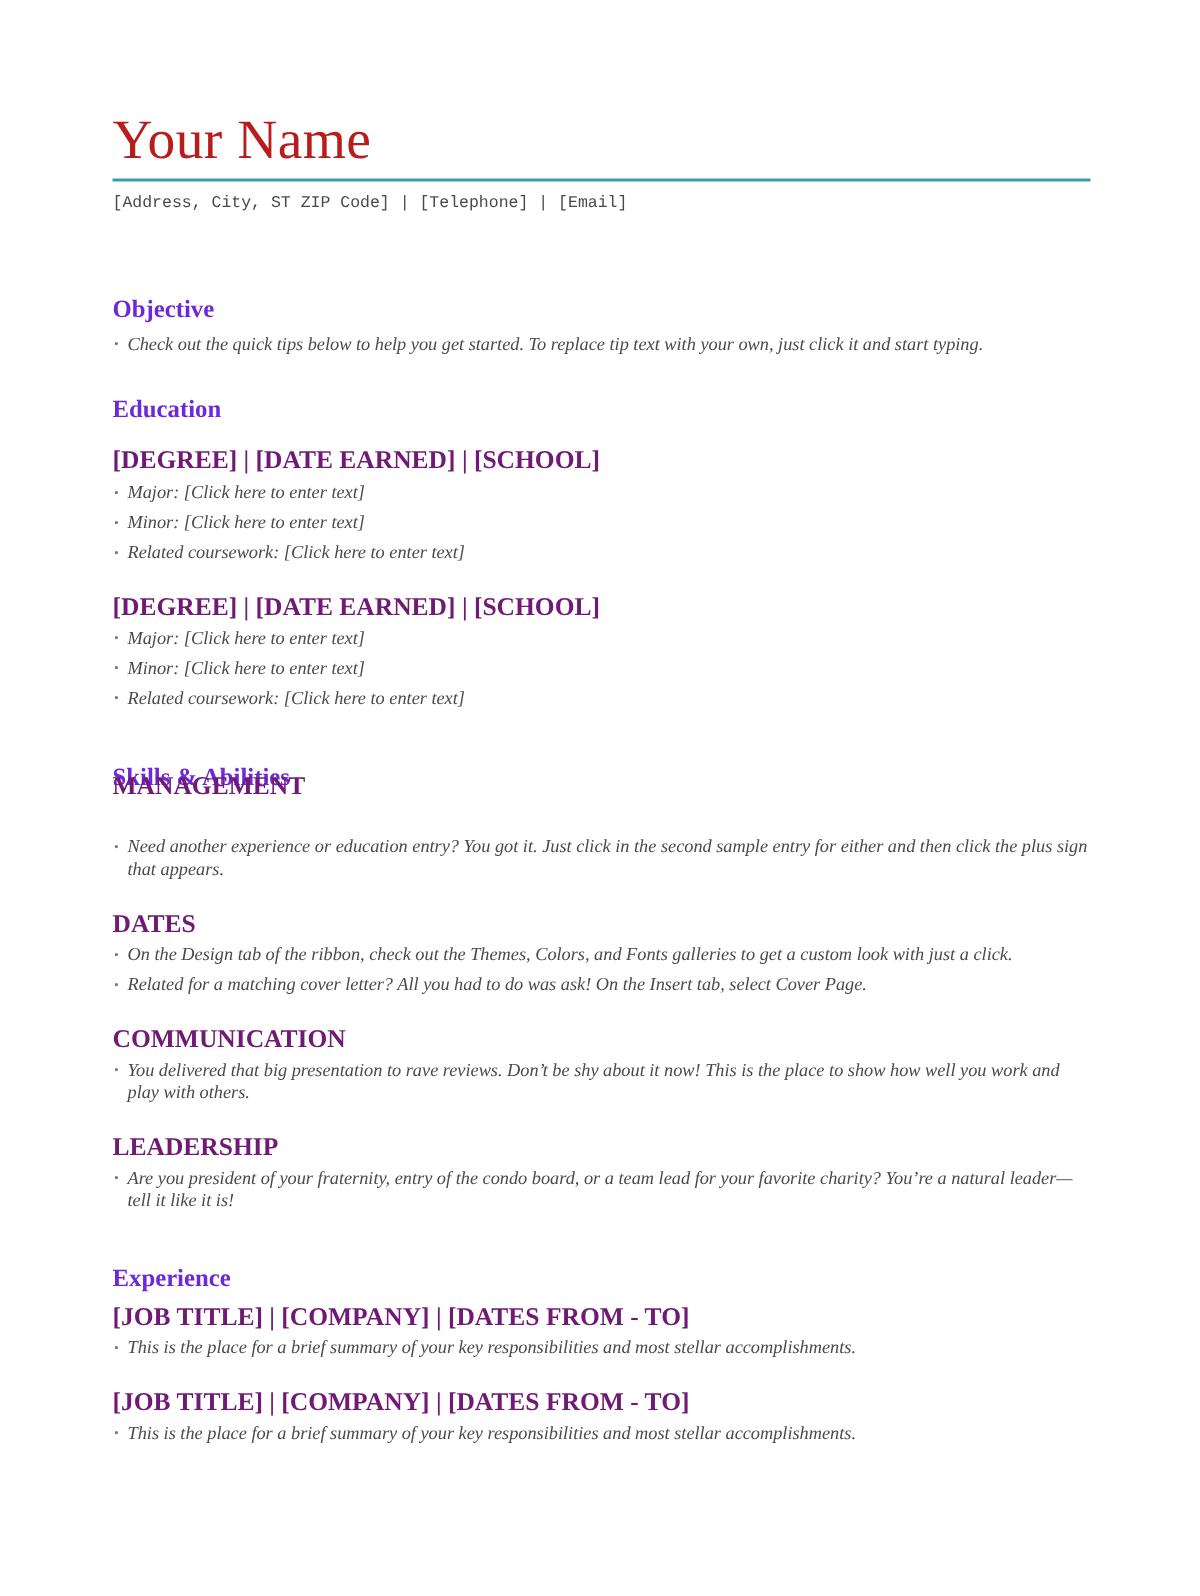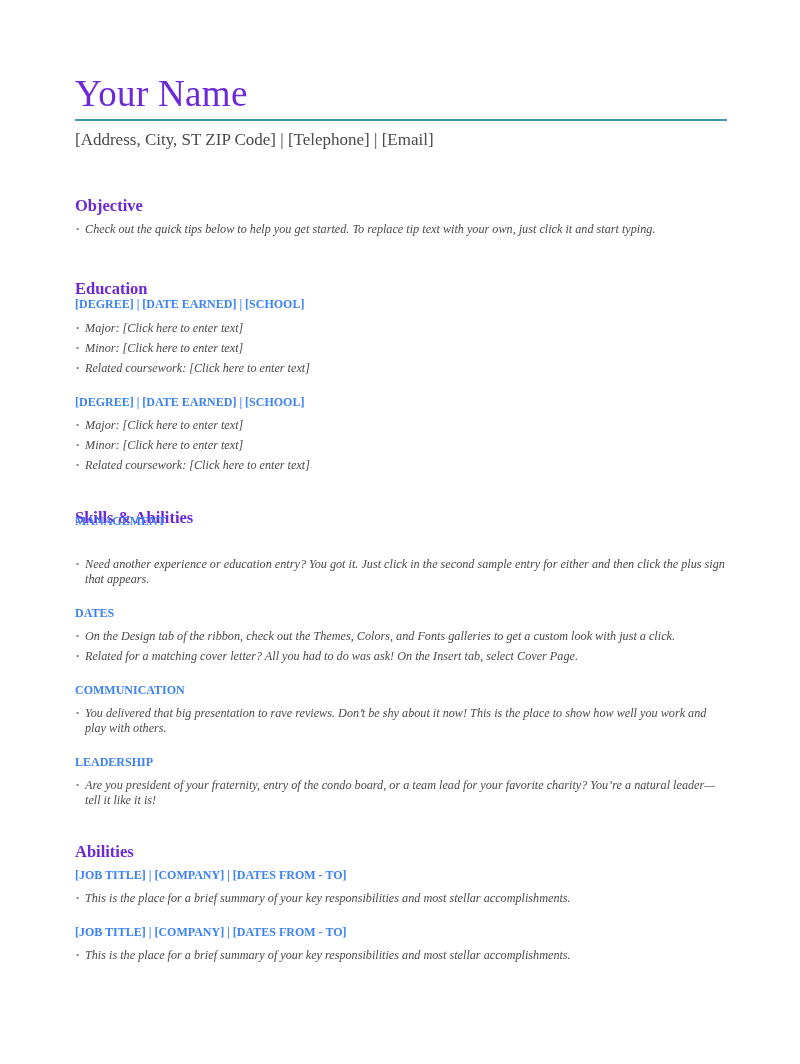--- a/index.html
+++ b/index.html
@@ -1,43 +1,43 @@
 <!DOCTYPE html>
 <html><head>
 <meta charset="utf-8">
 <style>
   html, body { margin: 0; padding: 0; background: #ffffff; }
   body { width: 800px; height: 1064px; position: relative; overflow: hidden;
          font-family: "Liberation Serif", "DejaVu Serif", serif; color: #404040; }
   .page { position: absolute; left: 75px; top: 0; width: 652px; }
-  .name { position: absolute; top: 72px; left: 0; font-size: 37px; color: #6d28d9;
+  .name { position: absolute; top: 72px; left: 0; font-size: 37px; color: #b91c1c;
           font-family: "Liberation Serif", serif; letter-spacing: 0.3px; white-space: nowrap; }
   .rule { position: absolute; top: 119px; left: 0; width: 652px; height: 2px; background: #3a9cad; }
-  .contact { position: absolute; top: 130px; left: 0; font-size: 17px; color: #4a4a4a; white-space: nowrap; }
+  .contact { position: absolute; top: 130px; left: 0; font-size: 11px; color: #4a4a4a; white-space: nowrap; font-family: Liberation Mono, monospace; }
   .h { position: absolute; left: 0; font-size: 16.5px; font-weight: bold; color: #6d28d9; white-space: nowrap; }
-  .sub { position: absolute; left: 0; font-size: 12px; font-weight: bold; color: #3b82f6; white-space: nowrap; }
+  .sub { position: absolute; left: 0; font-size: 17px; font-weight: bold; color: #701a75; white-space: nowrap; }
   .b { position: absolute; left: 0; font-size: 12.2px; color: #4a4a4a; line-height: 15px; width: 650px; }
   .b .dot { position: absolute; left: 1px; top: 0; font-size: 9px; color: #777; }
   .b .t { display: block; padding-left: 10px; font-style: italic; }
 </style>
 </head>
 <body>
 
 <div class="page">
   <div class="name">Your Name</div>
   <div class="rule"></div>
   <div class="contact">[Address, City, ST  ZIP Code] | [Telephone] | [Email]</div>
 
   <div class="h" style="top:196px">Objective</div>
   <div class="b" style="top:222px">
     <span class="dot">•</span>
     <span class="t">Check out the quick tips below to help you get started. To replace tip text with your own, just click it and start typing.</span>
   </div>
 
-  <div class="h" style="top:279px">Education</div>
+  <div class="h" style="top:263px">Education</div>
   <div class="sub" style="top:297px">[DEGREE] | [DATE EARNED] | [SCHOOL]</div>
   <div class="b" style="top:321px">
       <span class="dot">•</span>
       <span class="t">Major: [Click here to enter text]</span>
     </div>
   <div class="b" style="top:341px">
       <span class="dot">•</span>
       <span class="t">Minor: [Click here to enter text]</span>
     </div>
   <div class="b" style="top:361px">
@@ -81,21 +81,21 @@
       <span class="dot">•</span>
       <span class="t">You delivered that big presentation to rave reviews. Don’t be shy about it now! This is the place to show how well you work and play with others.</span>
     </div>
 
   <div class="sub" style="top:755px">LEADERSHIP</div>
   <div class="b" style="top:778px">
       <span class="dot">•</span>
       <span class="t">Are you president of your fraternity, entry of the condo board, or a team lead for your favorite charity? You’re a natural leader—tell it like it is!</span>
     </div>
 
-  <div class="h" style="top:842px">Abilities</div>
+  <div class="h" style="top:842px">Experience</div>
   <div class="sub" style="top:868px">[JOB TITLE] | [COMPANY] | [DATES FROM - TO]</div>
   <div class="b" style="top:891px">
       <span class="dot">•</span>
       <span class="t">This is the place for a brief summary of your key responsibilities and most stellar accomplishments.</span>
     </div>
 
   <div class="sub" style="top:925px">[JOB TITLE] | [COMPANY] | [DATES FROM - TO]</div>
   <div class="b" style="top:948px">
       <span class="dot">•</span>
       <span class="t">This is the place for a brief summary of your key responsibilities and most stellar accomplishments.</span>

